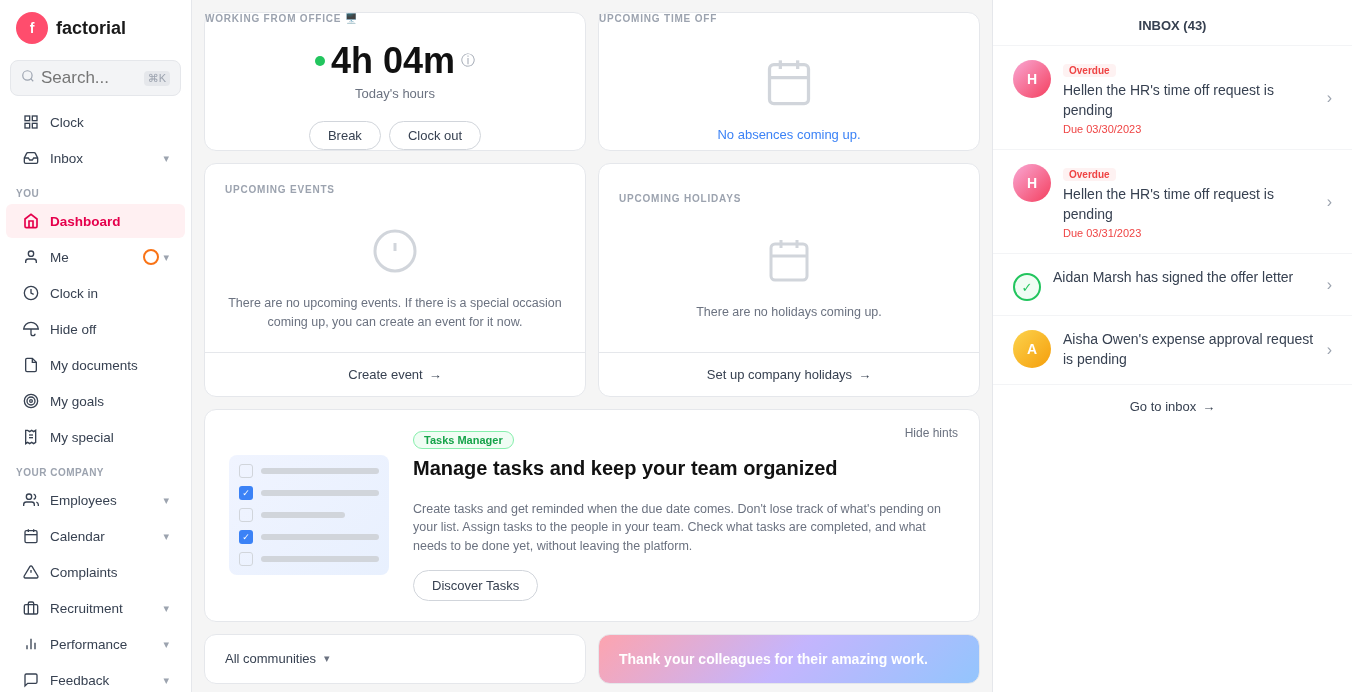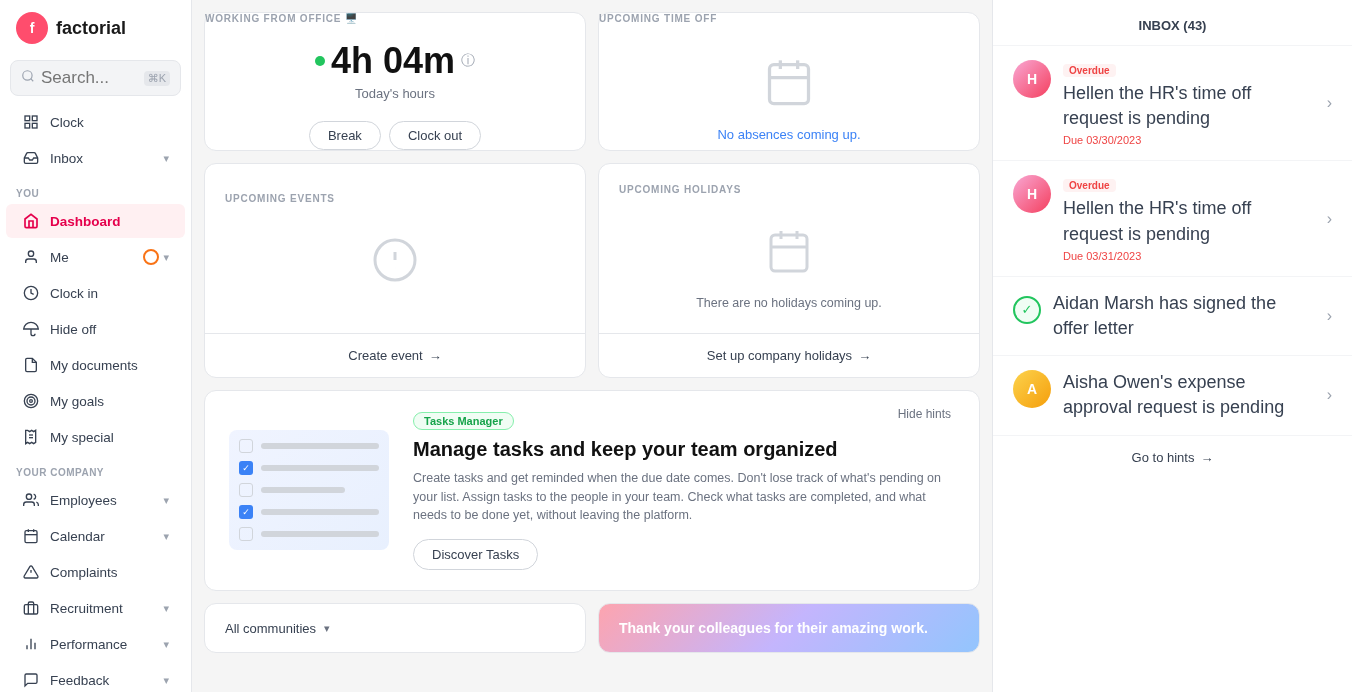--- a/index.html
+++ b/index.html
@@ -156,28 +156,28 @@
       position: relative;
     }
     .tasks-content { flex: 1; }
     .tasks-badge {
       display: inline-flex; align-items: center;
       background: #f0fdf4; border: 1px solid #86efac;
       color: #16a34a; border-radius: 20px;
       padding: 2px 10px; font-size: 11px; font-weight: 600;
       margin-bottom: 8px;
     }
-    .tasks-title { font-size: 20px; font-weight: 700; color: #111; margin-bottom: 8px; }
+    .tasks-title { font-size: 20px; font-weight: 700; color: #111; margin-bottom: 20px; }
     .tasks-desc { font-size: 12.5px; color: #6b7280; line-height: 1.5; margin-bottom: 14px; }
     .btn-tasks {
       border: 1px solid #d1d5db; background: #fff;
       border-radius: 20px; padding: 7px 18px;
       font-size: 13px; color: #374151; cursor: pointer;
     }
-    .hide-hints { position: absolute; top: 16px; right: 28px; font-size: 12px; color: #6b7280; cursor: pointer; }
+    .hide-hints { position: absolute; top: 16px; right: 21px; font-size: 12px; color: #6b7280; cursor: pointer; }
 
     
     #inbox-panel {
       width: 360px;
       min-width: 360px;
       background: #fff;
       border-left: 1px solid #e5e7eb;
       height: 692px;
       overflow-y: auto;
       display: flex;
@@ -198,21 +198,21 @@
     .avatar {
       width: 38px; height: 38px; border-radius: 50%;
       flex-shrink: 0; overflow: hidden;
       display: flex; align-items: center; justify-content: center;
       font-size: 14px; font-weight: 600; color: #fff;
     }
     .avatar-hellen { background: linear-gradient(135deg, #f9a8d4, #f43f5e); }
     .avatar-aisha { background: linear-gradient(135deg, #fcd34d, #f59e0b); }
     .inbox-content { flex: 1; }
     .overdue-badge { font-size: 10px; font-weight: 600; color: #ef4444; background: #fef2f2; border-radius: 4px; padding: 1px 6px; display: inline-block; margin-bottom: 4px; }
-    .inbox-text { font-size: 18px; color: #374151; line-height: 1.4; }
+    .inbox-text { font-size: 14px; color: #374151; line-height: 1.4; }
     .inbox-due { font-size: 11px; color: #ef4444; margin-top: 3px; }
     .inbox-arrow { color: #9ca3af; font-size: 16px; flex-shrink: 0; align-self: center; }
     .check-circle { width: 28px; height: 28px; border-radius: 50%; background: #f0fdf4; border: 2px solid #22c55e; display: flex; align-items: center; justify-content: center; color: #22c55e; font-size: 13px; flex-shrink: 0; margin-top: 5px; }
     .go-inbox {
       padding: 14px 20px; display: flex; align-items: center; justify-content: center;
       gap: 6px; font-size: 13px; color: #374151; cursor: pointer;
     }
 
     
     .communities-row {
@@ -457,20 +457,21 @@
     <div class="card-with-footer">
       <div class="card-body">
         <span class="card-title" style="align-self:flex-start;">UPCOMING EVENTS</span>
         <div class="empty-icon">
           <svg width="48" height="48" viewBox="0 0 24 24" fill="none" stroke="#d1d5db" stroke-width="1.5">
             <circle cx="12" cy="12" r="10"></circle>
             <line x1="12" y1="8" x2="12" y2="12"></line>
             <line x1="12" y1="16" x2="12.01" y2="16"></line>
           </svg>
         </div>
+        <div class="empty-desc">There are no upcoming events. If there is a special occasion coming up, you can create an event for it now.</div>
       </div>
       <div class="card-footer">
         <a>
           <span>Create event</span>
           <span>→</span>
         </a>
       </div>
     </div>
 
     <div class="card-with-footer">
@@ -573,16 +574,16 @@
 
   <div class="inbox-item">
     <div class="avatar avatar-aisha">A</div>
     <div class="inbox-content">
       <div class="inbox-text">Aisha Owen's expense approval request is pending</div>
     </div>
     <span class="inbox-arrow">›</span>
   </div>
 
   <div class="go-inbox">
-    <span>Go to hints</span>
+    <span>Go to inbox</span>
     <span>→</span>
   </div>
 </aside>
 
 </body></html>

